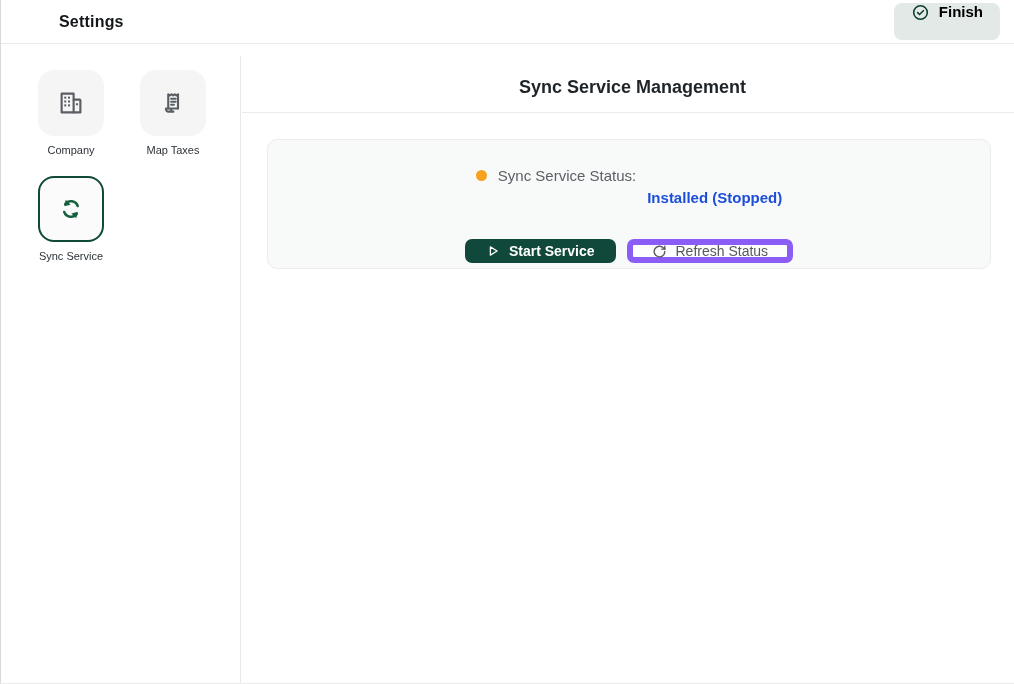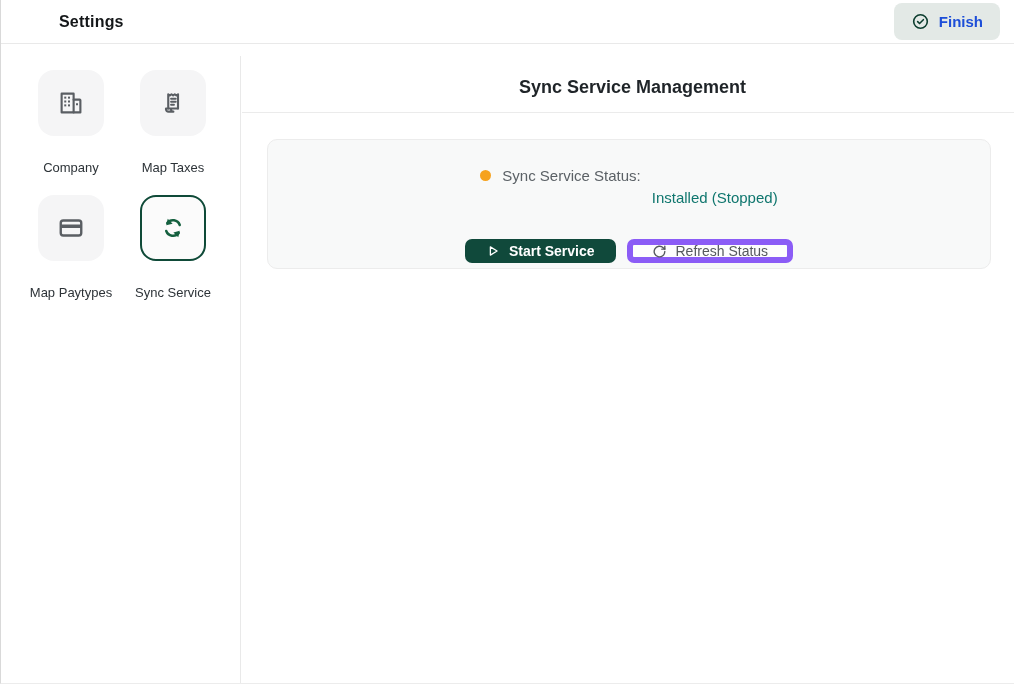--- a/index.html
+++ b/index.html
@@ -25,24 +25,24 @@
     background: #fff;
   }
   .header-title {
     font-size: 16px;
     font-weight: 600;
     color: #141719;
     letter-spacing: .2px;
   }
   .finish-btn {
     display: flex;
-    align-items: center;
+    align-items: flex-start;
     gap: 9px;
     background: #e3e9e6;
-    color: #1d4ed8;
+    color: #000000;
     border: none;
     border-radius: 8px;
     height: 37px;
     padding: 0 17px;
     font-family: inherit;
     font-size: 15px;
     font-weight: 700;
     cursor: pointer;
   }
   .finish-btn svg { display: block; }
@@ -77,22 +77,22 @@
     border-radius: 16px;
     display: flex;
     align-items: center;
     justify-content: center;
   }
   .tile-cell.selected .tile {
     background: #fbfbfb;
     border: 2px solid #0f4a38;
   }
   .tile-label {
-    margin-top: 24px;
-    font-size: 13px;
+    margin-top: 8px;
+    font-size: 11px;
     color: #2d3338;
     white-space: nowrap;
     text-align: right;
   }
   .tile svg { display: block; }
 
   
   .main {
     position: absolute;
     top: 56px;
@@ -131,22 +131,22 @@
     height: 11px;
     border-radius: 50%;
     background: #f6a21e;
   }
   .status-label {
     font-size: 15px;
     color: #5b6166;
   }
   .status-value {
     font-size: 15px;
-    font-weight: 400;
-    color: #0f766e;
+    font-weight: 700;
+    color: #1d4ed8;
     margin-top: 44px;
   }
   .button-row {
     display: flex;
     align-items: center;
     gap: 11px;
   }
   .btn {
     display: flex;
     align-items: center;
@@ -220,31 +220,20 @@
           <svg width="30" height="30" viewBox="0 0 24 24" fill="none" stroke="#5a5e63" stroke-width="1.7" stroke-linecap="round" stroke-linejoin="round">
             <path d="M8.2 16.4 V5 l1.3 1 1.3 -1 1.3 1 1.3 -1 1.3 1 1.3 -1 v11.4"></path>
             <path d="M10.5 8.6 h3.6 M10.5 11 h3.6 M10.5 13.4 h2.2"></path>
             <path d="M16 16.4 H6.4 v0.6 a1.9 1.9 0 0 0 1.9 1.9 h4 a1.9 1.9 0 0 1 -1.9 -1.9 v-0.6"></path>
           </svg>
         </span>
       </div>
       <div class="tile-label">Map Taxes</div>
     </div>
 
-    <div class="tile-cell">
-      <div class="tile">
-        <span>
-          <svg width="30" height="30" viewBox="0 0 24 24" fill="none" stroke="#5a5e63" stroke-width="1.9" stroke-linecap="round" stroke-linejoin="round">
-            <rect x="3.8" y="6" width="16.4" height="12" rx="2"></rect>
-            <rect x="3.8" y="9.2" width="16.4" height="2.8" fill="#5a5e63" stroke="none"></rect>
-          </svg>
-        </span>
-      </div>
-      <div class="tile-label">Map Paytypes</div>
-    </div>
 
     <div class="tile-cell selected">
       <div class="tile">
         <span>
           <svg width="30" height="30" viewBox="0 0 24 24" fill="none" stroke="#15603f" stroke-width="2" stroke-linecap="round" stroke-linejoin="round">
             <path d="M17.4 9.6 a5.8 5.8 0 0 0 -10 -1.6"></path>
             <path d="M6.6 14.4 a5.8 5.8 0 0 0 10 1.6"></path>
             <polygon points="7.8,4.6 6.6,9.8 11.7,8.5" fill="#15603f" stroke="none"></polygon>
             <polygon points="16.2,19.4 17.4,14.2 12.3,15.5" fill="#15603f" stroke="none"></polygon>
           </svg>

